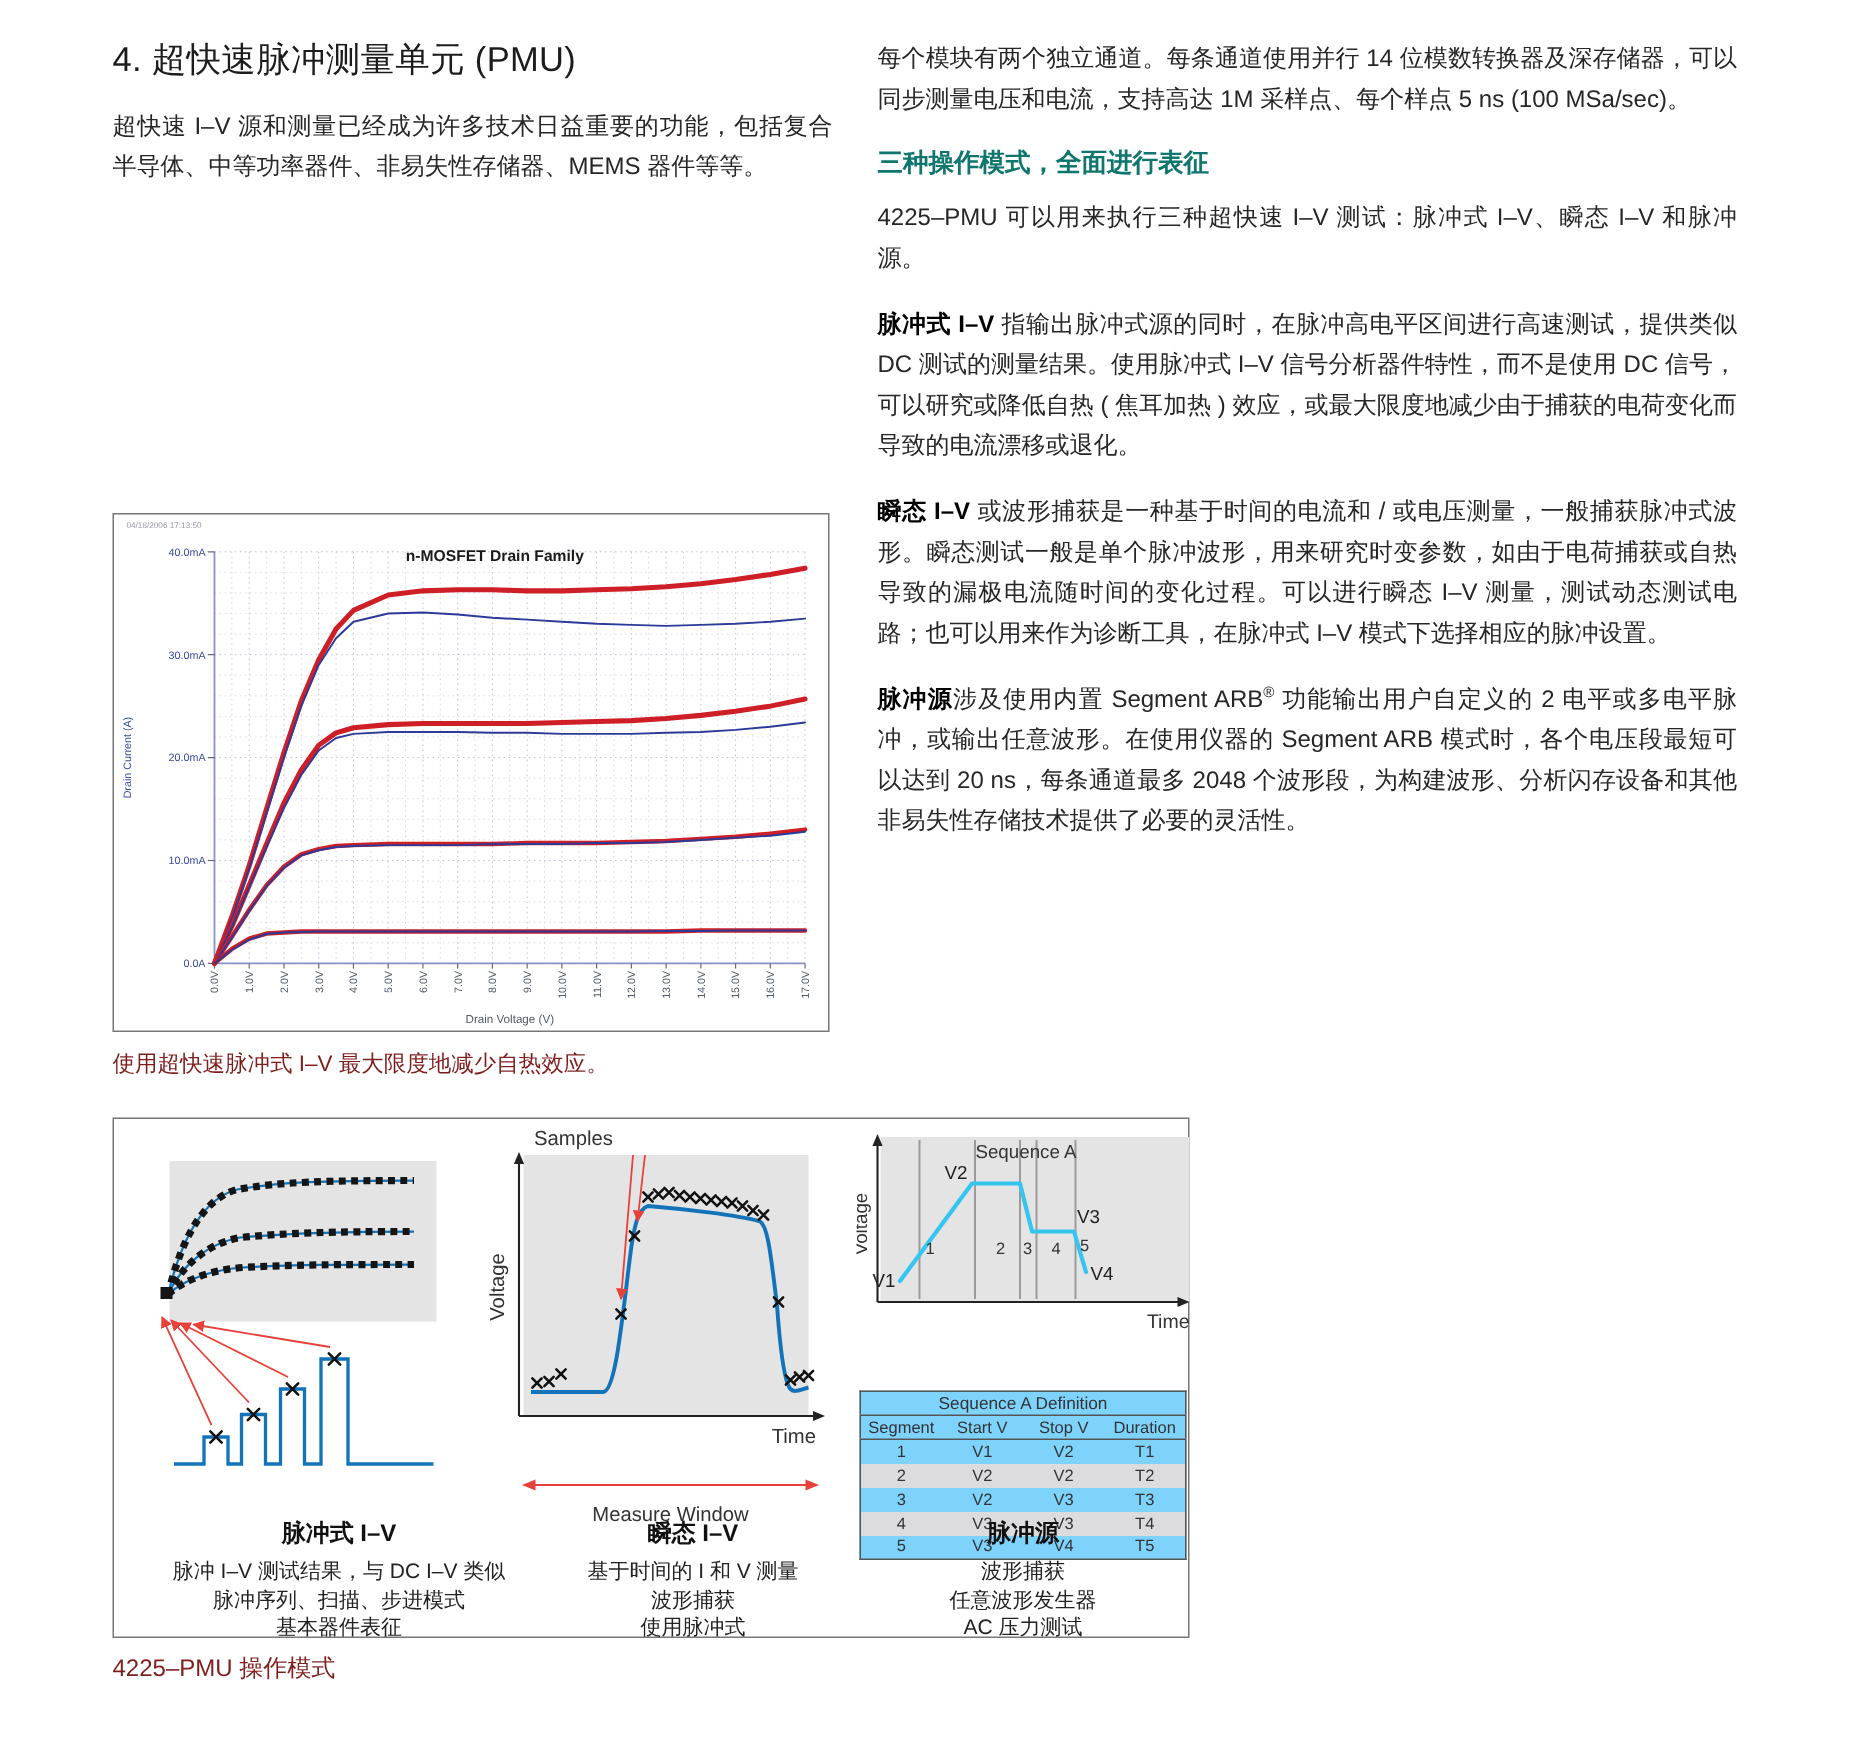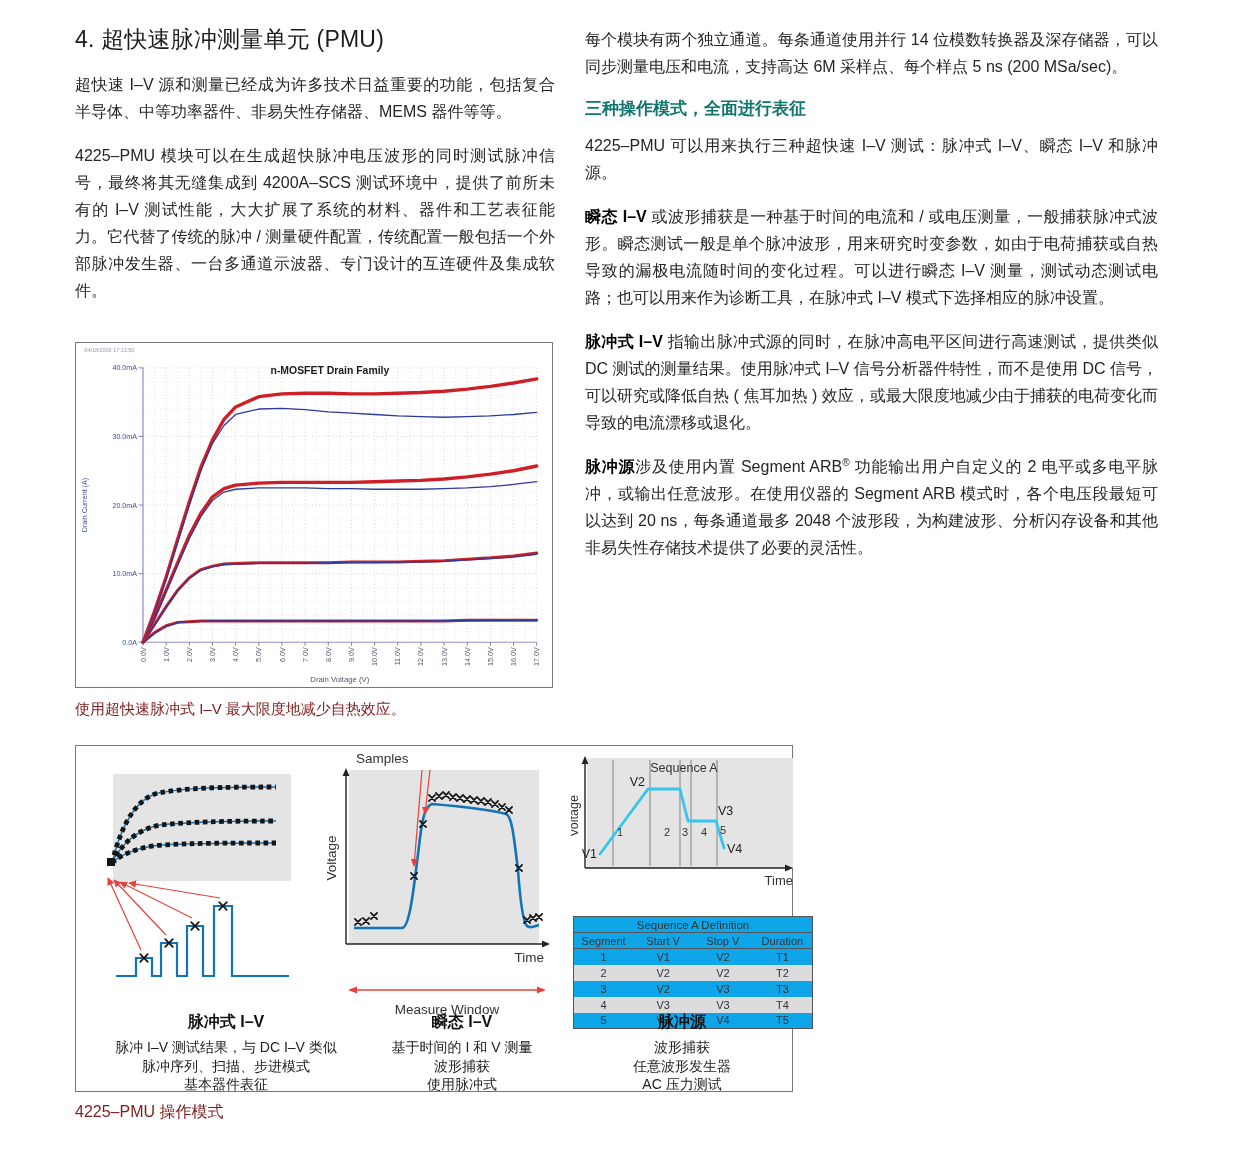--- a/index.html
+++ b/index.html
@@ -23,35 +23,34 @@
   .panel{position:absolute;top:0}
   .panel-1{left:10px}
   .panel-2{left:250px}
   .panel-3{left:495px;width:225px}
   .panel-cap{position:absolute;top:266px;text-align:center}
   .panel-cap .cap-title{font-size:16px;font-weight:bold;color:#111;margin-bottom:5px}
   .panel-cap .cap-line{font-size:14px;line-height:18.5px;color:#222}
   .cap-1{left:10px;width:280px}
   .cap-2{left:246px;width:280px}
   .cap-3{left:496px;width:220px}
-  .seq-table{border-collapse:collapse;width:240px;margin:16px 0 0 2px;font-size:11px;
-             color:#333;border:1.5px solid #555;background:#0ea5e9;table-layout:fixed}
+  .seq-table{border-collapse:collapse;width:218px;margin:26px 0 0 2px;font-size:11px;
+             color:#333;border:1.5px solid #555;background:#7dd3fc;table-layout:fixed}
   .seq-table td{text-align:center;padding:1px 2px;height:16px}
   .seq-table tr.t-title td{border-bottom:1px solid #555;font-size:11.5px}
   .seq-table tr.t-head td{border-bottom:1.5px solid #555}
   .seq-table tr.shade td{background:#dcdcde}
   svg text{font-family:"Liberation Sans","DejaVu Sans",sans-serif}
 </style>
 </head>
 <body>
 
 <div class="col-left">
   <h1 class="doc-title">4. 超快速脉冲测量单元 (PMU)</h1>
   <p class="body-text">超快速 I–V 源和测量已经成为许多技术日益重要的功能，包括复合半导体、中等功率器件、非易失性存储器、MEMS 器件等等。</p>
-  <p class="body-text">4225–PMU 模块可以在生成超快脉冲电压波形的同时测试脉冲信号，最终将其无缝集成到 4200A–SCS 测试环境中，提供了前所未有的 I–V 测试性能，大大扩展了系统的材料、器件和工艺表征能力。它代替了传统的脉冲 / 测量硬件配置，传统配置一般包括一个外部脉冲发生器、一台多通道示波器、专门设计的互连硬件及集成软件。</p>
 </div>
 
 <div class="chart-figure">
   <svg id="main-chart" width="476" height="344" viewBox="0 0 478 346">
       <line x1="67" y1="25" x2="67" y2="301" stroke="#b2b9da" stroke-width="0.6" stroke-dasharray="1 2.4"></line>
       <line x1="78.6470588235294" y1="25" x2="78.6470588235294" y2="301" stroke="#ccd1e6" stroke-width="0.6" stroke-dasharray="1 2.4"></line>
       <line x1="90.29411764705883" y1="25" x2="90.29411764705883" y2="301" stroke="#b2b9da" stroke-width="0.6" stroke-dasharray="1 2.4"></line>
       <line x1="101.94117647058823" y1="25" x2="101.94117647058823" y2="301" stroke="#ccd1e6" stroke-width="0.6" stroke-dasharray="1 2.4"></line>
       <line x1="113.58823529411765" y1="25" x2="113.58823529411765" y2="301" stroke="#b2b9da" stroke-width="0.6" stroke-dasharray="1 2.4"></line>
       <line x1="125.23529411764706" y1="25" x2="125.23529411764706" y2="301" stroke="#ccd1e6" stroke-width="0.6" stroke-dasharray="1 2.4"></line>
@@ -162,25 +161,25 @@
       <polyline points="67.0,301.0 78.6,276.9 90.3,249.9 101.9,223.0 113.6,196.8 125.2,174.7 136.9,158.2 148.5,149.9 160.2,147.1 183.5,145.8 206.8,145.8 230.1,145.8 253.4,146.4 276.6,146.4 299.9,147.1 323.2,147.1 346.5,147.1 369.8,146.4 393.1,145.8 416.4,144.4 439.7,142.3 463.0,139.5" fill="none" stroke="#2c3a99" stroke-width="1.3" stroke-linejoin="round" stroke-linecap="round"></polyline>
       <polyline points="67.0,301.0 78.6,283.1 90.3,265.1 101.9,248.6 113.6,236.1 125.2,227.9 136.9,224.4 148.5,222.3 160.2,221.7 183.5,221.0 206.8,221.0 230.1,221.0 253.4,221.0 276.6,220.3 299.9,220.3 323.2,220.3 346.5,219.6 369.8,218.9 393.1,217.5 416.4,216.1 439.7,214.1 463.0,211.3" fill="none" stroke="#cf1f26" stroke-width="3" stroke-linejoin="round" stroke-linecap="round"></polyline>
       <polyline points="67.0,301.0 78.6,283.8 90.3,265.8 101.9,249.3 113.6,236.8 125.2,228.6 136.9,225.1 148.5,223.0 160.2,222.3 183.5,221.7 206.8,221.7 230.1,221.7 253.4,221.0 276.6,221.0 299.9,221.0 323.2,220.3 346.5,220.3 369.8,219.6 393.1,218.2 416.4,216.8 439.7,215.4 463.0,212.7" fill="none" stroke="#2c3a99" stroke-width="1.3" stroke-linejoin="round" stroke-linecap="round"></polyline>
       <polyline points="67.0,301.0 78.6,291.3 90.3,284.4 101.9,281.0 113.6,280.3 125.2,279.6 136.9,279.6 148.5,279.6 160.2,279.6 183.5,279.6 206.8,279.6 230.1,279.6 253.4,279.6 276.6,279.6 299.9,279.6 323.2,279.6 346.5,279.6 369.8,279.6 393.1,278.9 416.4,278.9 439.7,278.9 463.0,278.9" fill="none" stroke="#cf1f26" stroke-width="3" stroke-linejoin="round" stroke-linecap="round"></polyline>
       <polyline points="67.0,301.0 78.6,292.0 90.3,285.1 101.9,281.3 113.6,280.3 125.2,280.0 136.9,279.6 148.5,279.6 160.2,279.6 183.5,279.6 206.8,279.6 230.1,279.6 253.4,279.6 276.6,279.6 299.9,279.6 323.2,279.6 346.5,279.6 369.8,279.3 393.1,279.3 416.4,278.9 439.7,278.9 463.0,278.9" fill="none" stroke="#2c3a99" stroke-width="1.3" stroke-linejoin="round" stroke-linecap="round"></polyline>
     </svg>
 </div>
 <div class="figure-caption cap-chart">使用超快速脉冲式 I–V 最大限度地减少自热效应。</div>
 
 <div class="col-right">
-  <p class="body-text">每个模块有两个独立通道。每条通道使用并行 14 位模数转换器及深存储器，可以同步测量电压和电流，支持高达 6M 采样点、每个样点 5 ns (200 MSa/sec)。</p>
+  <p class="body-text">每个模块有两个独立通道。每条通道使用并行 14 位模数转换器及深存储器，可以同步测量电压和电流，支持高达 1M 采样点、每个样点 5 ns (100 MSa/sec)。</p>
   <h2 class="section-heading">三种操作模式，全面进行表征</h2>
   <p class="body-text">4225–PMU 可以用来执行三种超快速 I–V 测试：脉冲式 I–V、瞬态 I–V 和脉冲源。</p>
+  <p class="body-text"><b>脉冲式 I–V</b><span> 指输出脉冲式源的同时，在脉冲高电平区间进行高速测试，提供类似 DC 测试的测量结果。使用脉冲式 I–V 信号分析器件特性，而不是使用 DC 信号，可以研究或降低自热 ( 焦耳加热 ) 效应，或最大限度地减少由于捕获的电荷变化而导致的电流漂移或退化。</span></p>
   <p class="body-text"><b>瞬态 I–V</b><span> 或波形捕获是一种基于时间的电流和 / 或电压测量，一般捕获脉冲式波形。瞬态测试一般是单个脉冲波形，用来研究时变参数，如由于电荷捕获或自热导致的漏极电流随时间的变化过程。可以进行瞬态 I–V 测量，测试动态测试电路；也可以用来作为诊断工具，在脉冲式 I–V 模式下选择相应的脉冲设置。</span></p>
-  <p class="body-text"><b>脉冲式 I–V</b><span> 指输出脉冲式源的同时，在脉冲高电平区间进行高速测试，提供类似 DC 测试的测量结果。使用脉冲式 I–V 信号分析器件特性，而不是使用 DC 信号，可以研究或降低自热 ( 焦耳加热 ) 效应，或最大限度地减少由于捕获的电荷变化而导致的电流漂移或退化。</span></p>
   <p class="body-text"><b>脉冲源</b><span>涉及使用内置 Segment ARB</span><sup>®</sup><span> 功能输出用户自定义的 2 电平或多电平脉冲，或输出任意波形。在使用仪器的 Segment ARB 模式时，各个电压段最短可以达到 20 ns，每条通道最多 2048 个波形段，为构建波形、分析闪存设备和其他非易失性存储技术提供了必要的灵活性。</span></p>
 </div>
 
 <div class="modes-figure">
 
   <div class="panel panel-1">
     <svg width="250" height="264" viewBox="0 0 250 264">
       <defs>
         <marker id="mr1" viewBox="0 0 8 8" refX="7.2" refY="4" markerWidth="6.5" markerHeight="6.5" orient="auto">
           <path d="M0,0L8,4L0,8Z" fill="#e8403a"></path>

